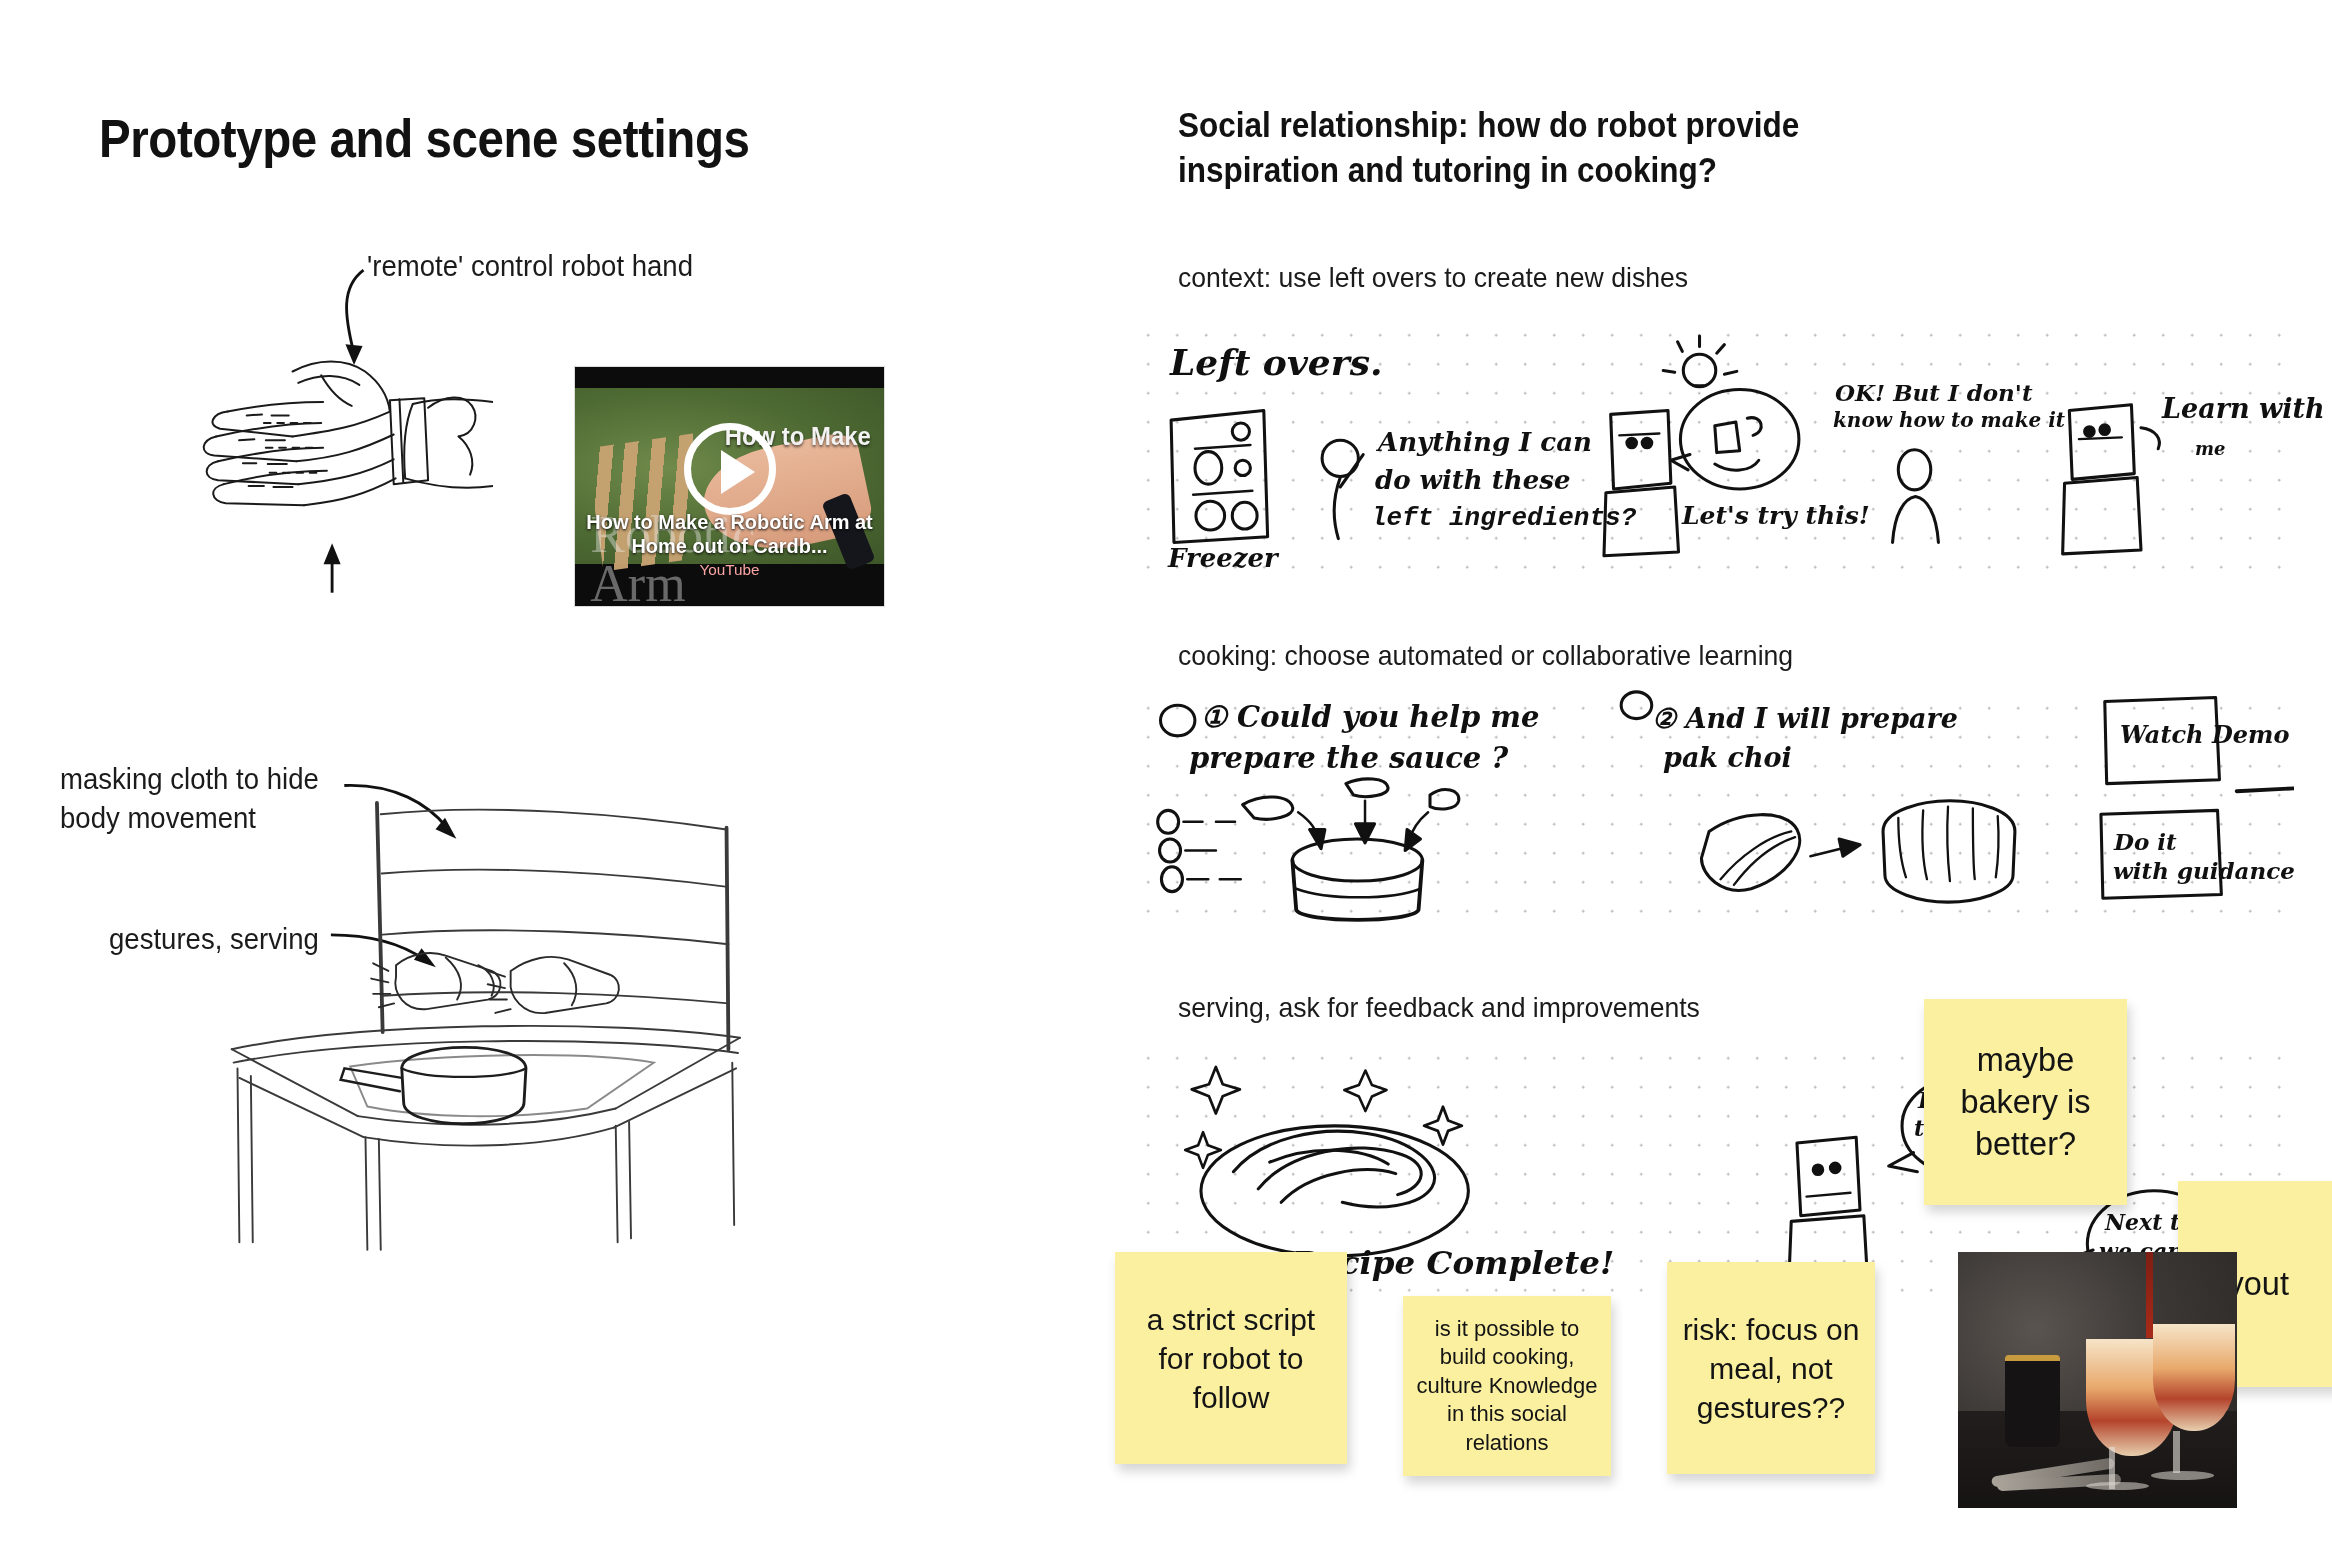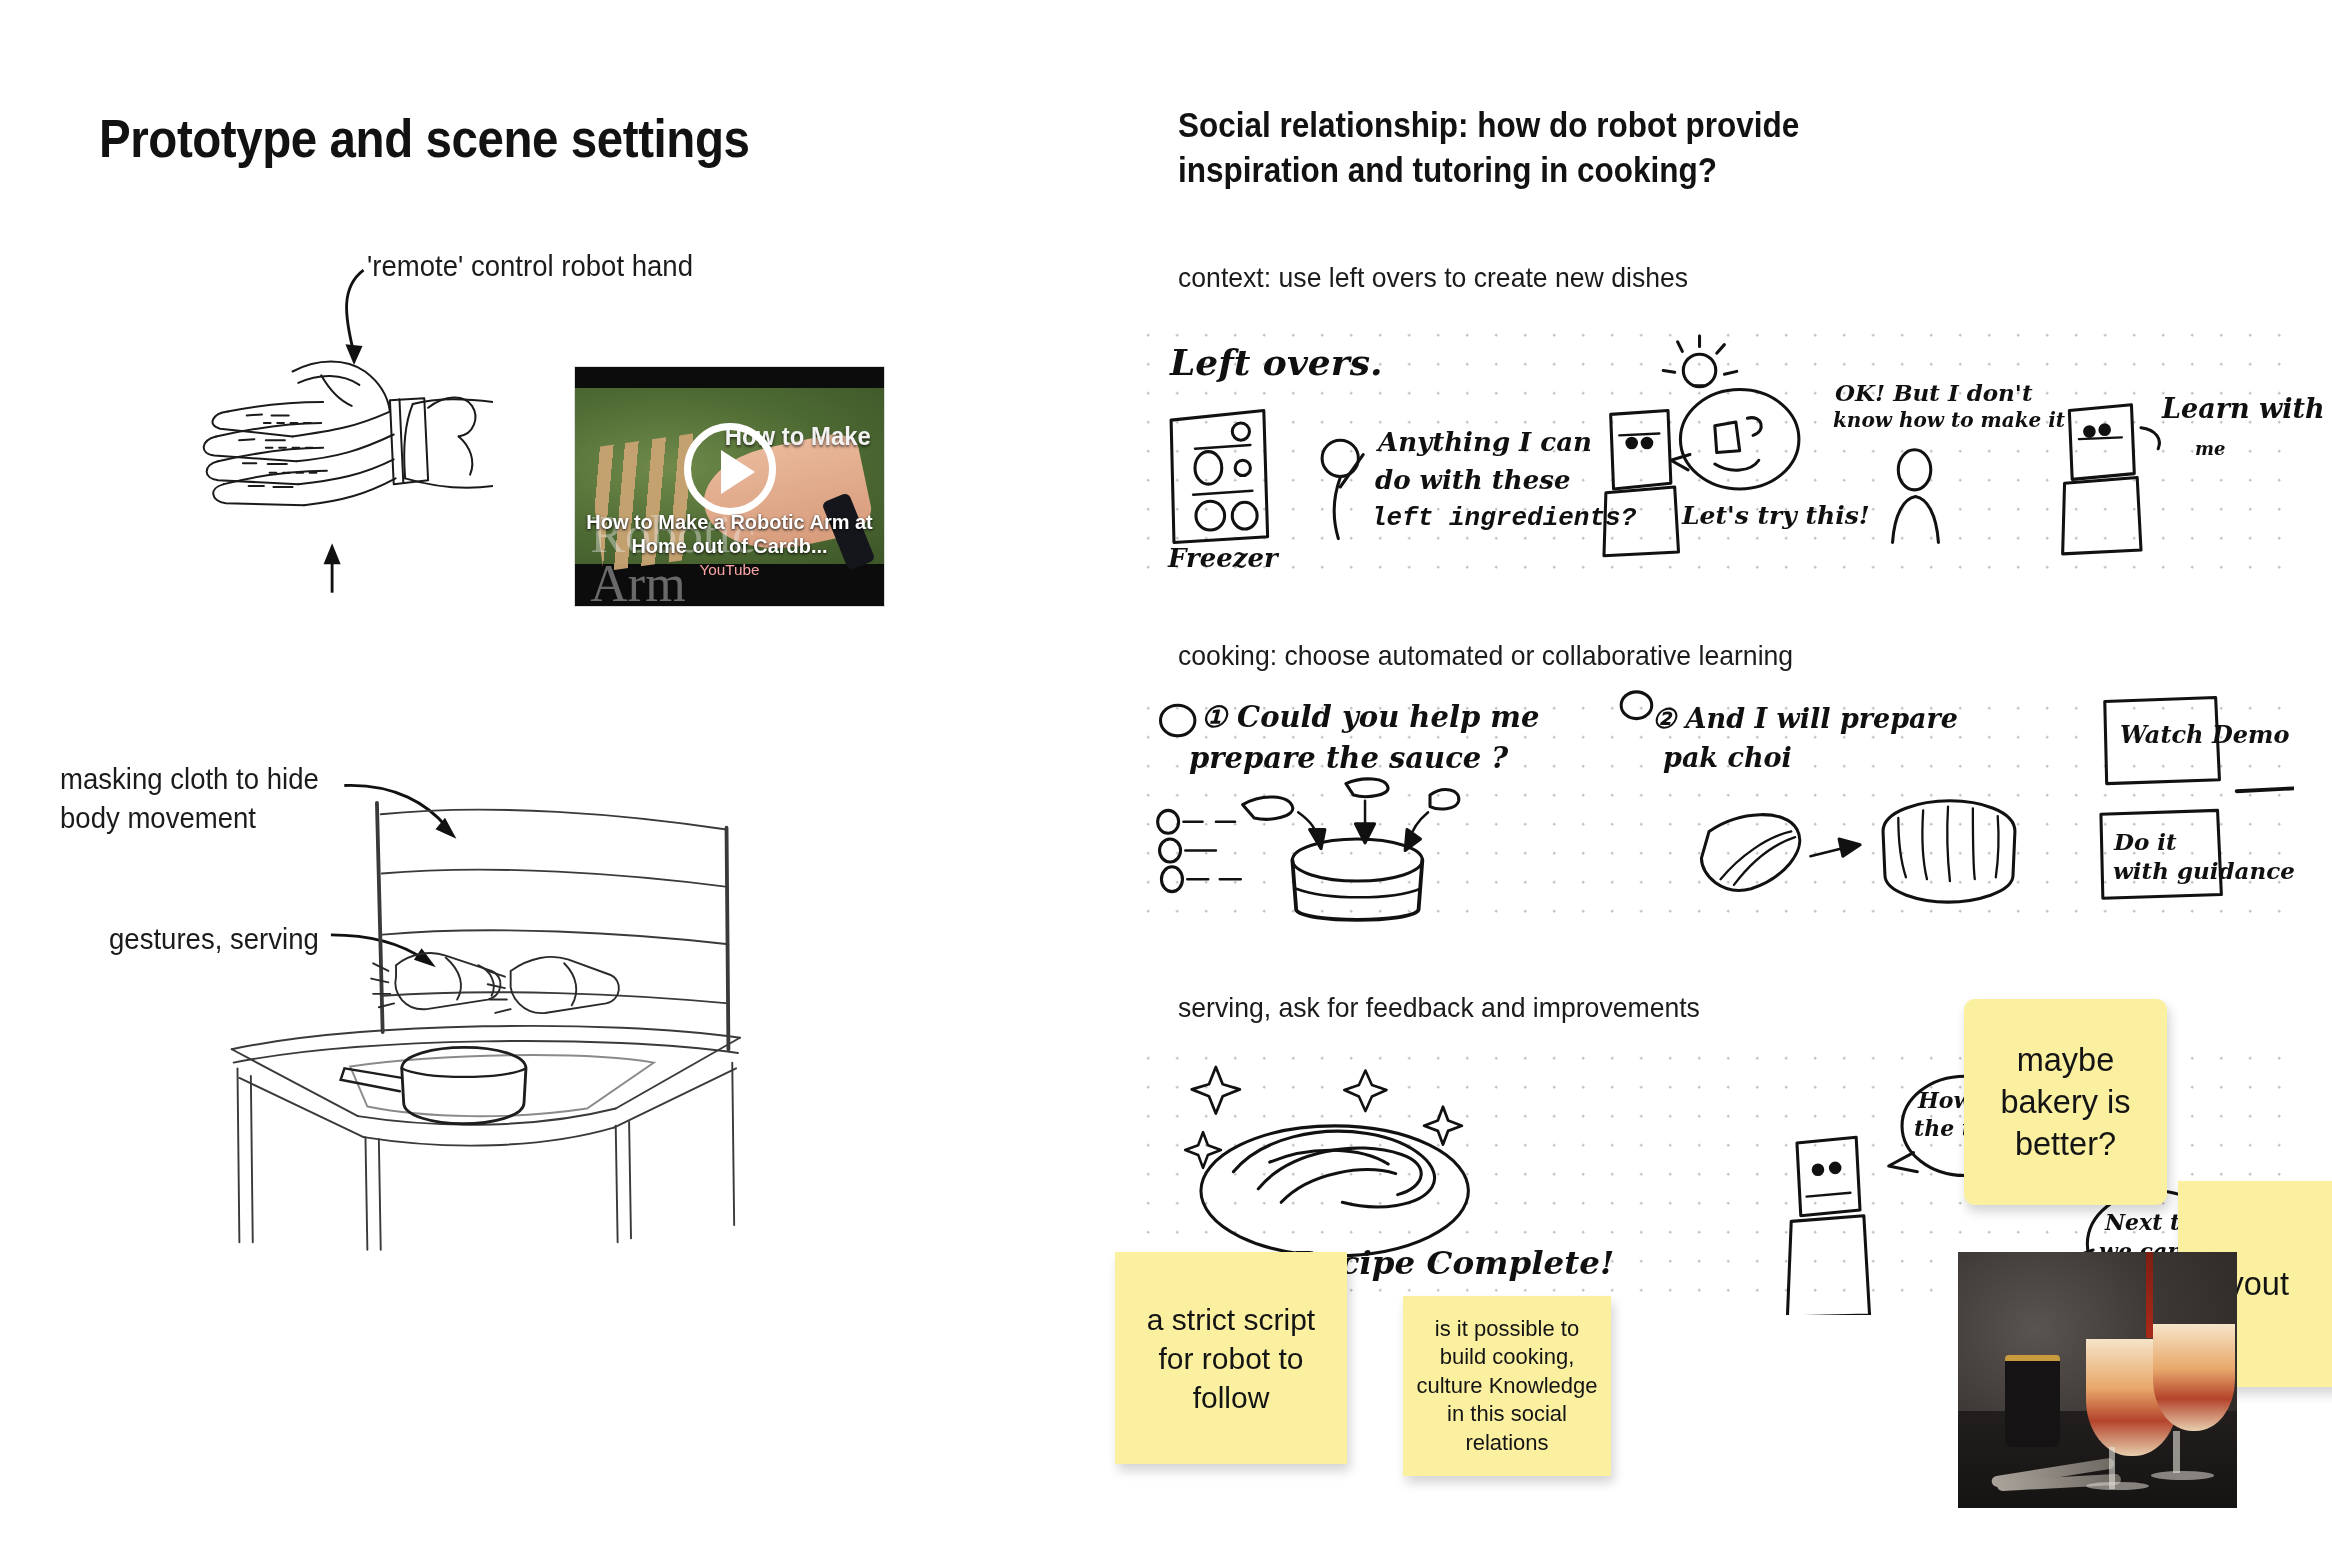--- a/index.html
+++ b/index.html
@@ -502,22 +502,23 @@
     <div class="hw" style="left:977px;top:172px;font-size:22px;">Next time</div>
     <div class="hw" style="left:971px;top:201px;font-size:22px;">we can try</div>
     <div class="hw" style="left:969px;top:260px;font-size:24px;">Some other</div>
     <div class="hw" style="left:967px;top:298px;font-size:24px;">chinese Food !</div>
   </div>
 
   <div class="sticky" style="left:1115px;top:1252px;width:232px;height:212px;font-size:30px;">a strict script for robot to follow</div>
 
   <div class="sticky" style="left:1403px;top:1296px;width:208px;height:180px;font-size:22px;">is it possible to build cooking, culture Knowledge in this social relations</div>
 
-
-  <div class="sticky" style="left:1964px;top:999px;width:203px;height:206px;font-size:32.5px;border-radius:11px;">maybe bakery is better?</div>
+  <div class="sticky" style="left:1667px;top:1262px;width:208px;height:212px;font-size:30px;">risk: focus on meal, not gestures??</div>
+
+  <div class="sticky" style="left:1924px;top:999px;width:203px;height:206px;font-size:32.5px;">maybe bakery is better?</div>
 
   <div class="sticky" style="left:2178px;top:1181px;width:203px;height:206px;font-size:32.5px;justify-content:flex-start;">Layout</div>
 
   <div class="photo" style="left:1958px;top:1252px;width:279px;height:256px;">
     <div class="bg"></div>
     <div class="tabletop"></div>
     <div class="tumbler"></div>
     <div class="spoon"></div>
     <div class="spoon spoon2"></div>
     <div class="pour" style="right:30%;top:-5.7px;height:92px;"></div>

